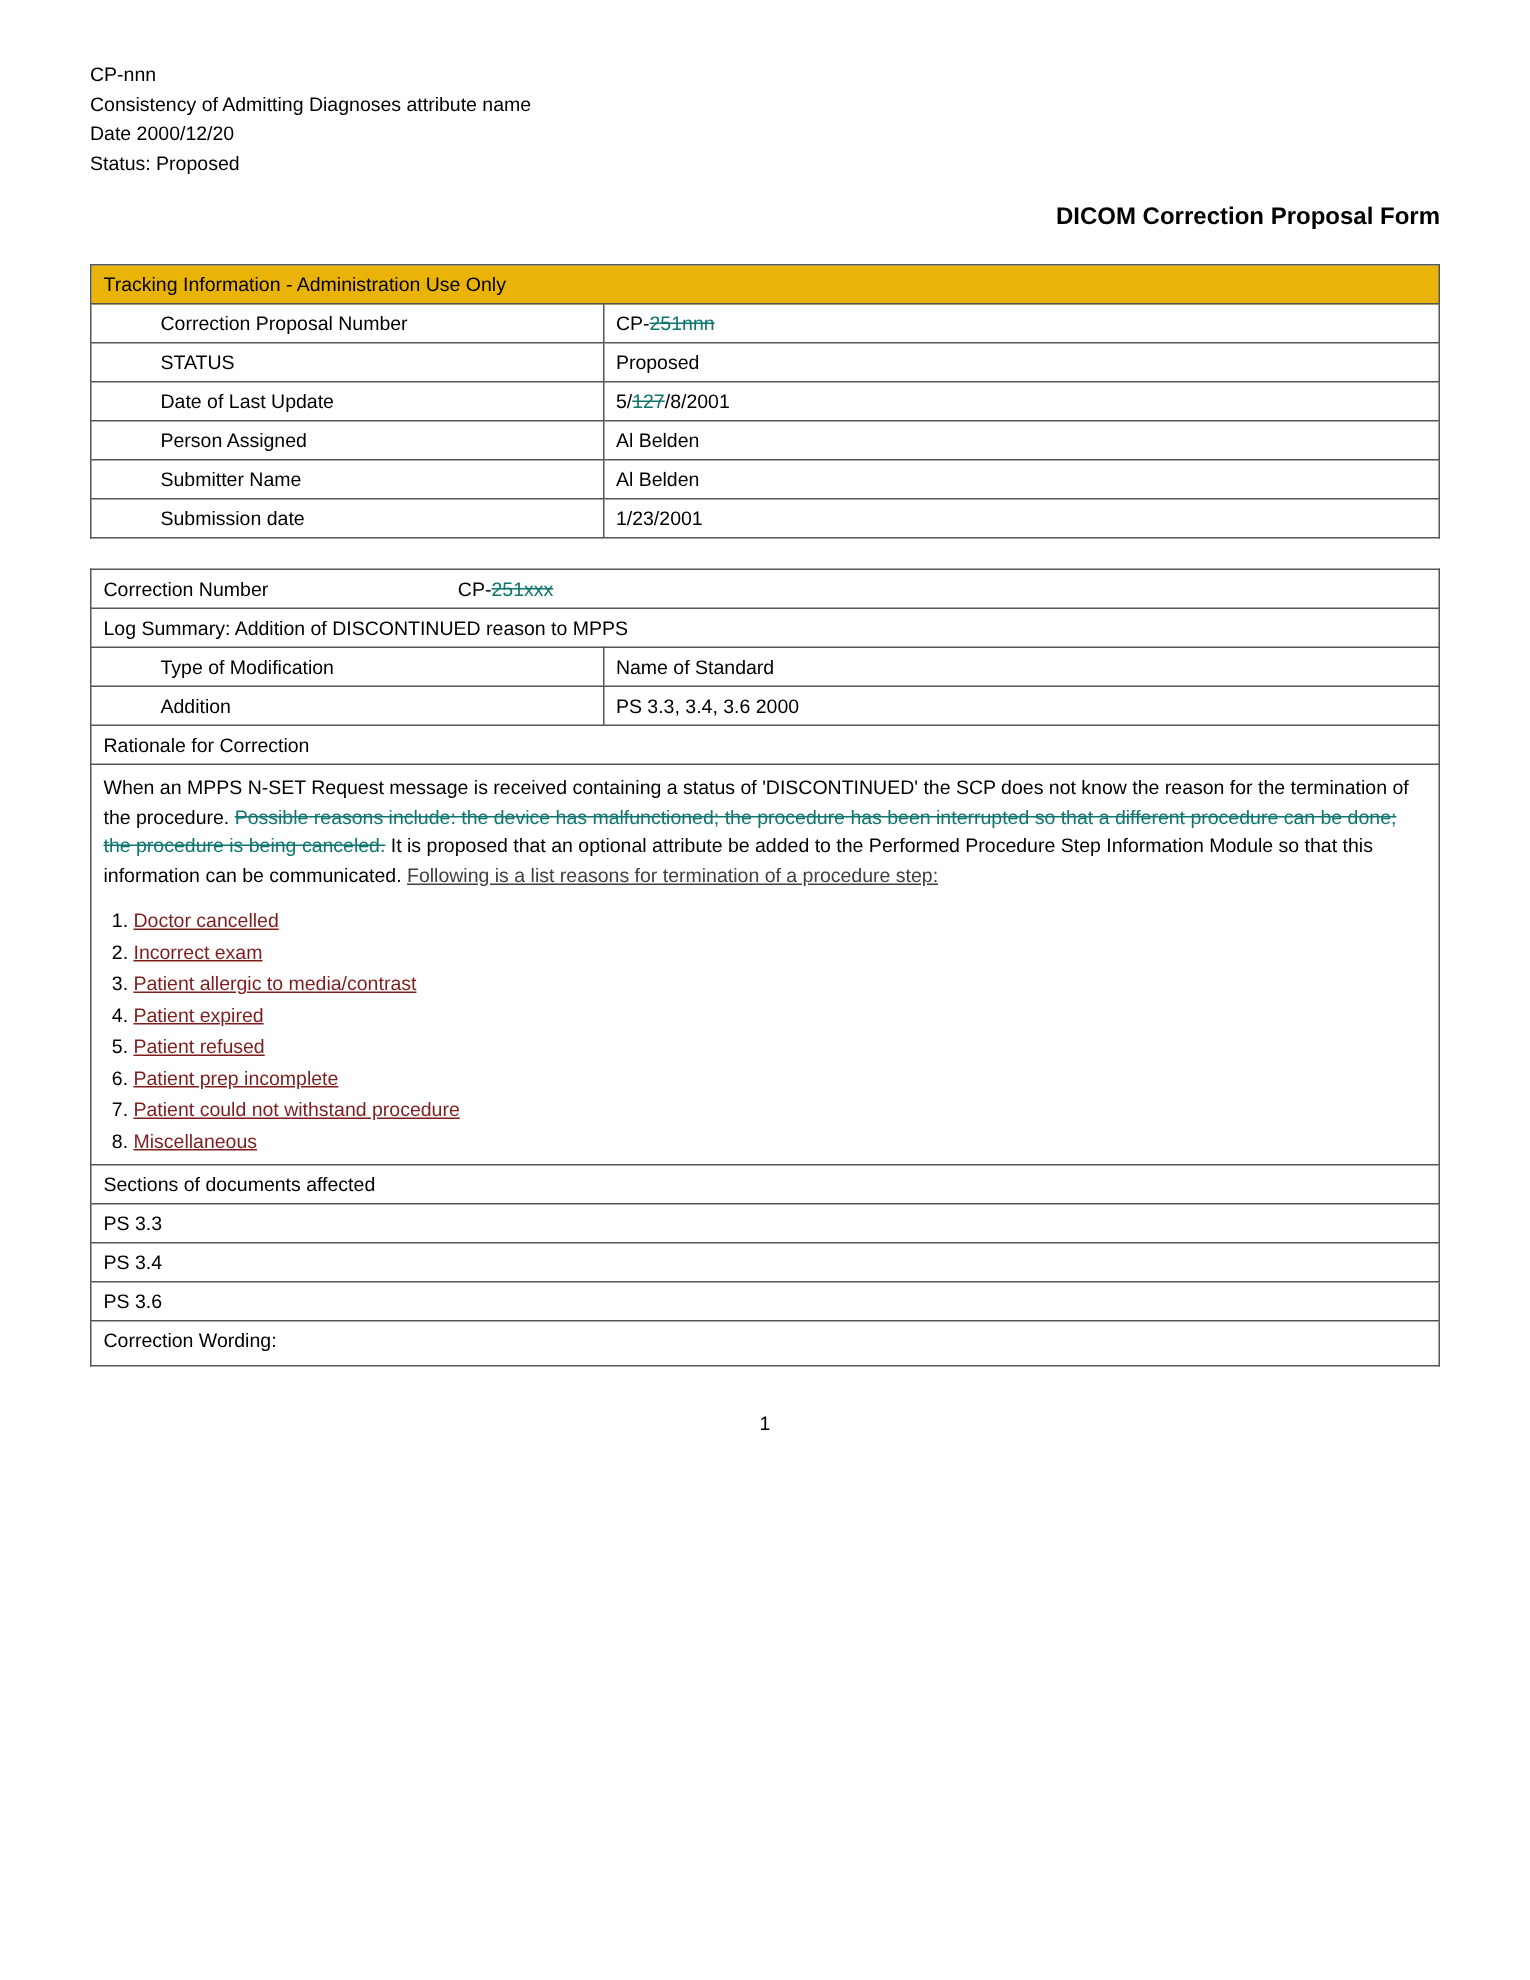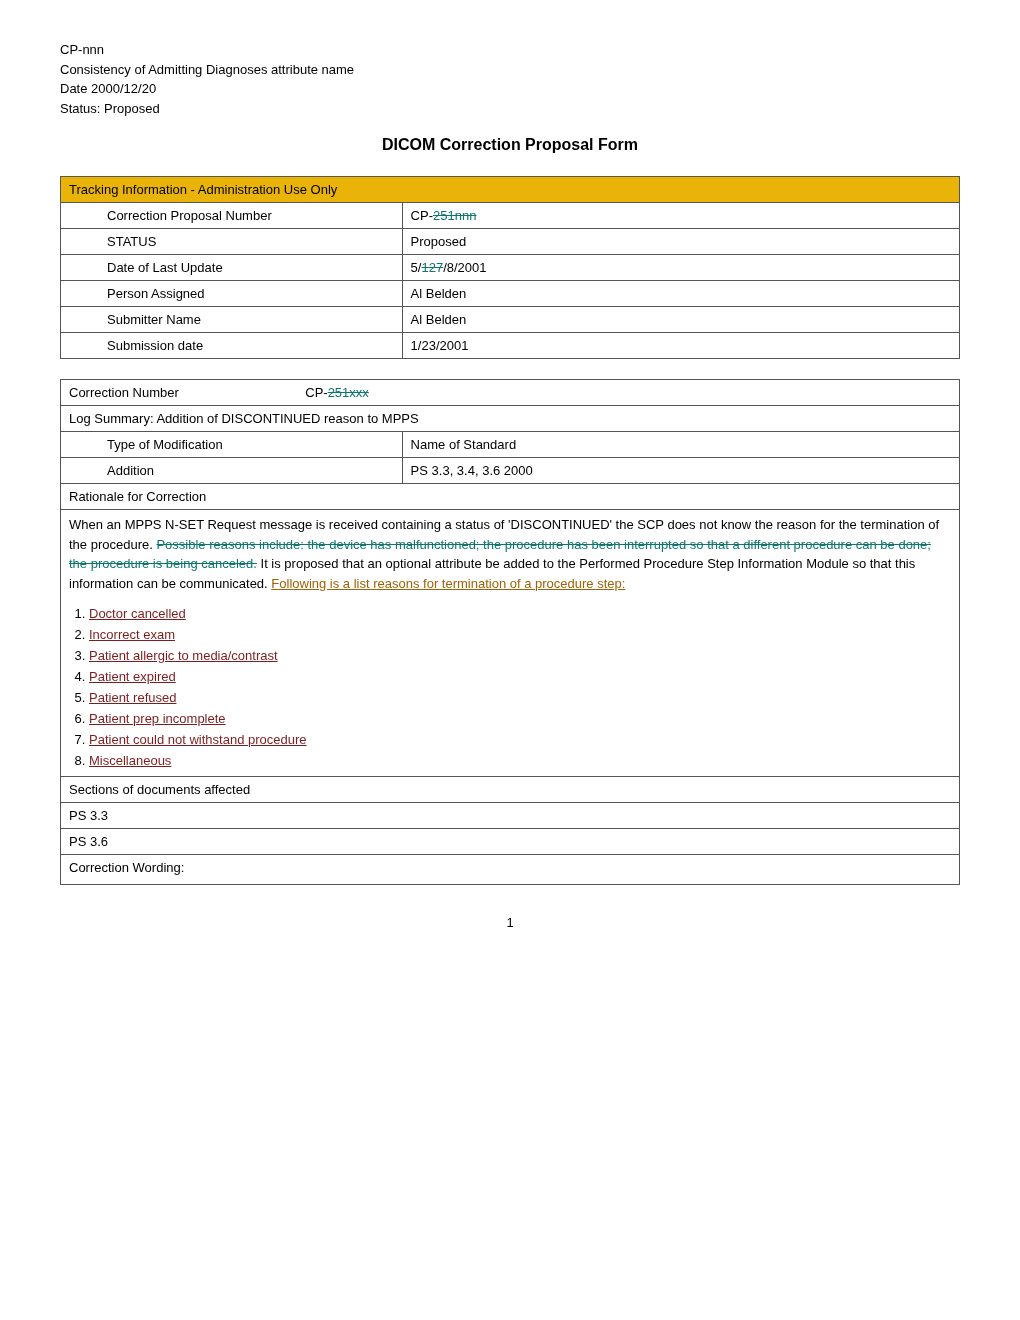--- a/index.html
+++ b/index.html
@@ -15,21 +15,21 @@
     .header-top {
       display: flex;
       justify-content: space-between;
       margin-bottom: 4px;
       flex-direction: column;
     }
     .header-left, .header-right {
       line-height: 1.5;
     }
     .page-title {
-      text-align: center;
+      text-align: right;
       font-size: 16px;
       font-weight: bold;
       margin: 18px 0 22px 0;
     }
     table {
       width: 100%;
       border-collapse: collapse;
       margin-bottom: 20px;
     }
     td, th {
@@ -37,21 +37,21 @@
       padding: 5px 8px;
       vertical-align: top;
     }
     .section-header {
       background: #eab308;
       font-weight: normal;
     }
     .col-left { width: 38%; padding-left: 46px; }
     .col-right { width: 62%; }
     .strikethrough { text-decoration: line-through; color: #0f766e; }
-    .underline { text-decoration: underline; color: #a16207; margin-top: 32px; }
+    .underline { text-decoration: underline; color: #404040; margin-top: 32px; }
     .link-style { color: #7f1d1d; text-decoration: underline; cursor: pointer; }
     .rationale-text { line-height: 1.5; margin-bottom: 10px; }
     ol { padding-left: 20px; }
     ol li { padding: 3px 0; }
     .page-num {
       text-align: center;
       margin-top: 30px;
       font-size: 13px;
     }
   </style>
@@ -150,20 +150,23 @@
     </td>
   </tr>
 
   <tr>
     <td colspan="2">Sections of documents affected</td>
   </tr>
   <tr>
     <td colspan="2">PS 3.3</td>
   </tr>
   <tr>
+    <td colspan="2">PS 3.4</td>
+  </tr>
+  <tr>
     <td colspan="2">PS 3.6</td>
   </tr>
 
   <tr>
     <td colspan="2" style="height: 30px;">Correction Wording:</td>
   </tr>
 </tbody>
   </table>
 
 <div class="page-num">1</div>

